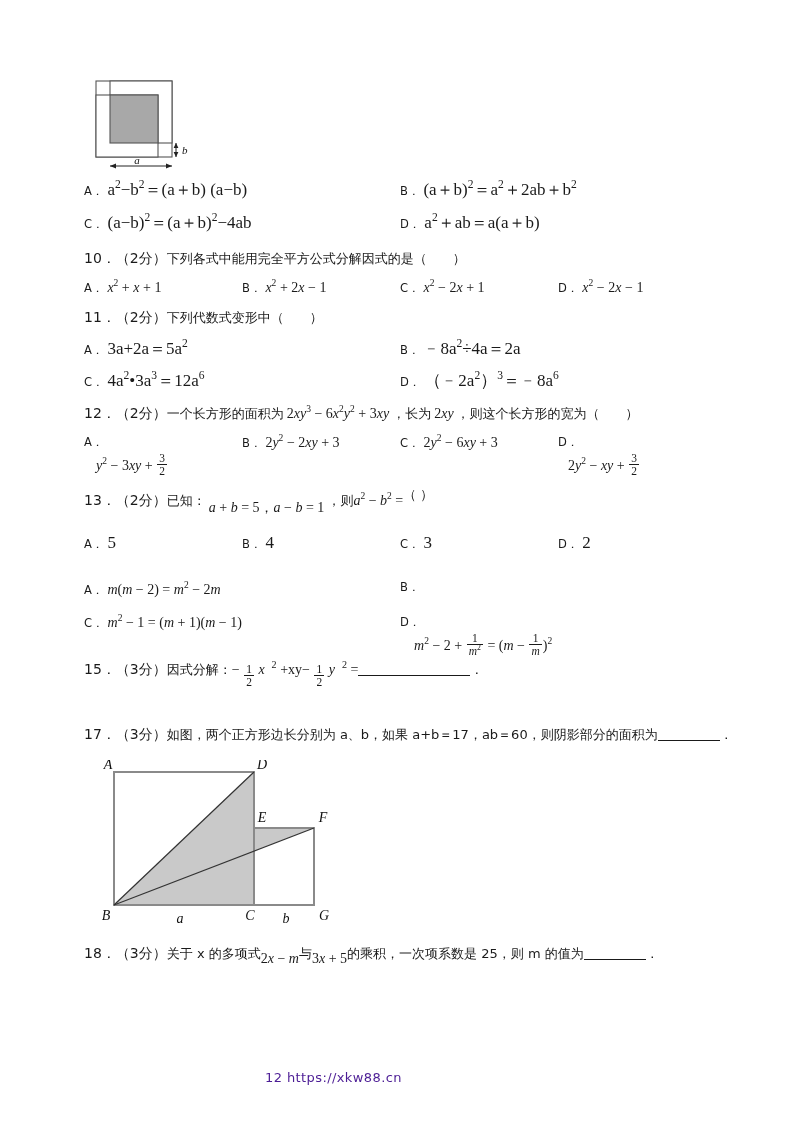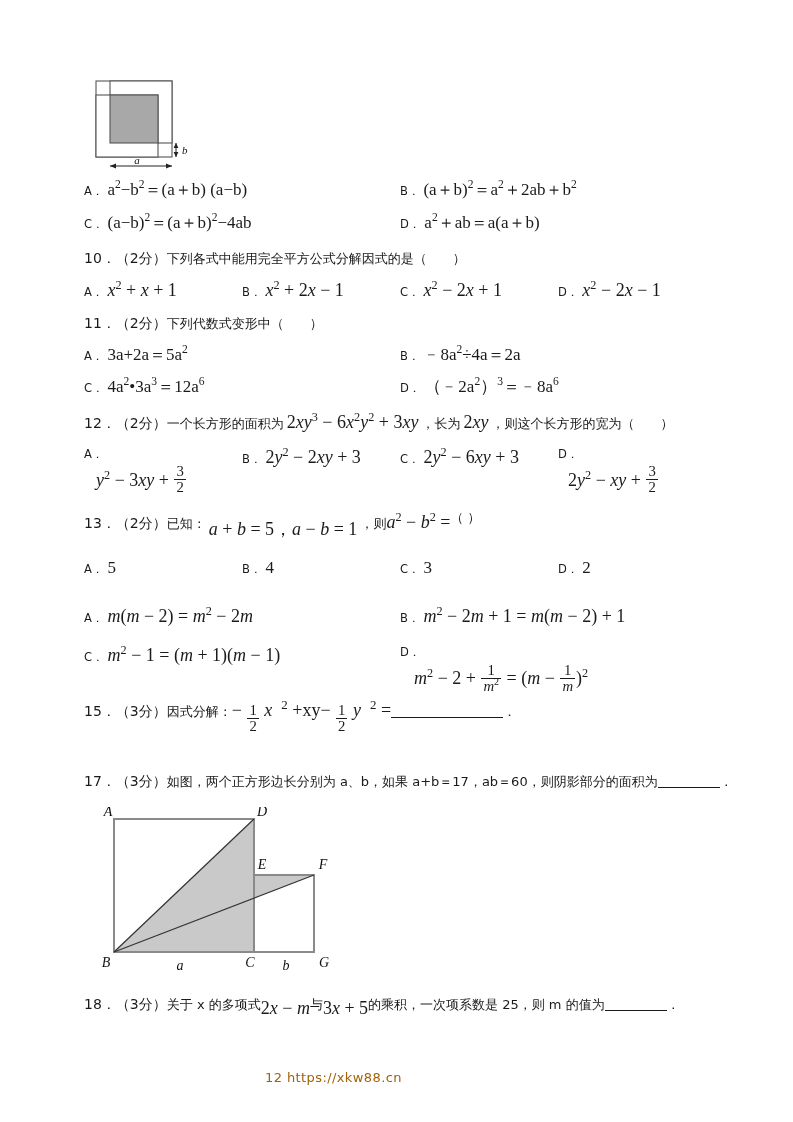--- a/index.html
+++ b/index.html
@@ -35,21 +35,21 @@
   .frac {
     display: inline-block;
     vertical-align: -0.45em;
     text-align: center;
     font-size: 0.82em;
     line-height: 1.05;
     margin: 0 1px;
   }
   .frac .num { display: block; padding: 0 2px; }
   .frac .den { display: block; border-top: 1px solid #1a1a1a; padding: 0 2px; }
-  .mathstyle { font-family: "Liberation Serif", serif; font-size: 18px; }
+  .mathstyle { font-family: "Liberation Serif", serif; font-size: 14px; }
 
   
   .q-stem {
     font-size: 13.5px;
     line-height: 1.55;
     margin: 0;
     padding: 0;
     white-space: nowrap;
   }
   .q-num { font-family: "DejaVu Sans", sans-serif; font-size: 14px; }
@@ -97,21 +97,21 @@
 
   
   .footer {
     position: absolute;
     left: 0;
     top: 1070px;
     width: 667px;
     text-align: center;
     font-family: "DejaVu Sans", sans-serif;
     font-size: 13px;
-    color: #a16207;
+    color: #4c1d95;
     letter-spacing: 0.4px;
   }
 
   .spacer-sm { height: 9px; }
   .spacer-md { height: 13px; }
 </style>
 </head>
 <body>
 
 <div class="page">
@@ -260,21 +260,20 @@
 
     <div class="spacer-md"></div>
 
     <div class="opt-row opt-2col" style="margin-top:10px">
       <div class="opt">
         <span class="opt-lbl">A．</span>
         <span class="mathstyle"><span class="mi">m</span>(<span class="mi">m</span> − 2) = <span class="mi">m</span><span class="sup">2</span> − 2<span class="mi">m</span></span>
       </div>
       <div class="opt">
         <span class="opt-lbl">B．</span>
-        <span class="mathstyle"><span class="mi">m</span><span class="sup">2</span> − 2<span class="mi">m</span> + 1 = <span class="mi">m</span>(<span class="mi">m</span> − 2) + 1</span>
       </div>
     </div>
     <div class="opt-row opt-2col" style="margin-top:12px;align-items:flex-start">
       <div class="opt">
         <span class="opt-lbl">C．</span>
         <span class="mathstyle"><span class="mi">m</span><span class="sup">2</span> − 1 = (<span class="mi">m</span> + 1)(<span class="mi">m</span> − 1)</span>
       </div>
       <div class="opt" style="display:block">
         <span class="opt-lbl">D．</span><br>
         <span class="mathstyle" style="padding-left:14px"><span class="mi">m</span><span class="sup">2</span> − 2 + <span class="frac"><span class="num">1</span><span class="den"><span class="mi">m</span><span class="sup">2</span></span></span> = (<span class="mi">m</span> − <span class="frac"><span class="num">1</span><span class="den"><span class="mi">m</span></span></span>)<span class="sup">2</span></span>

